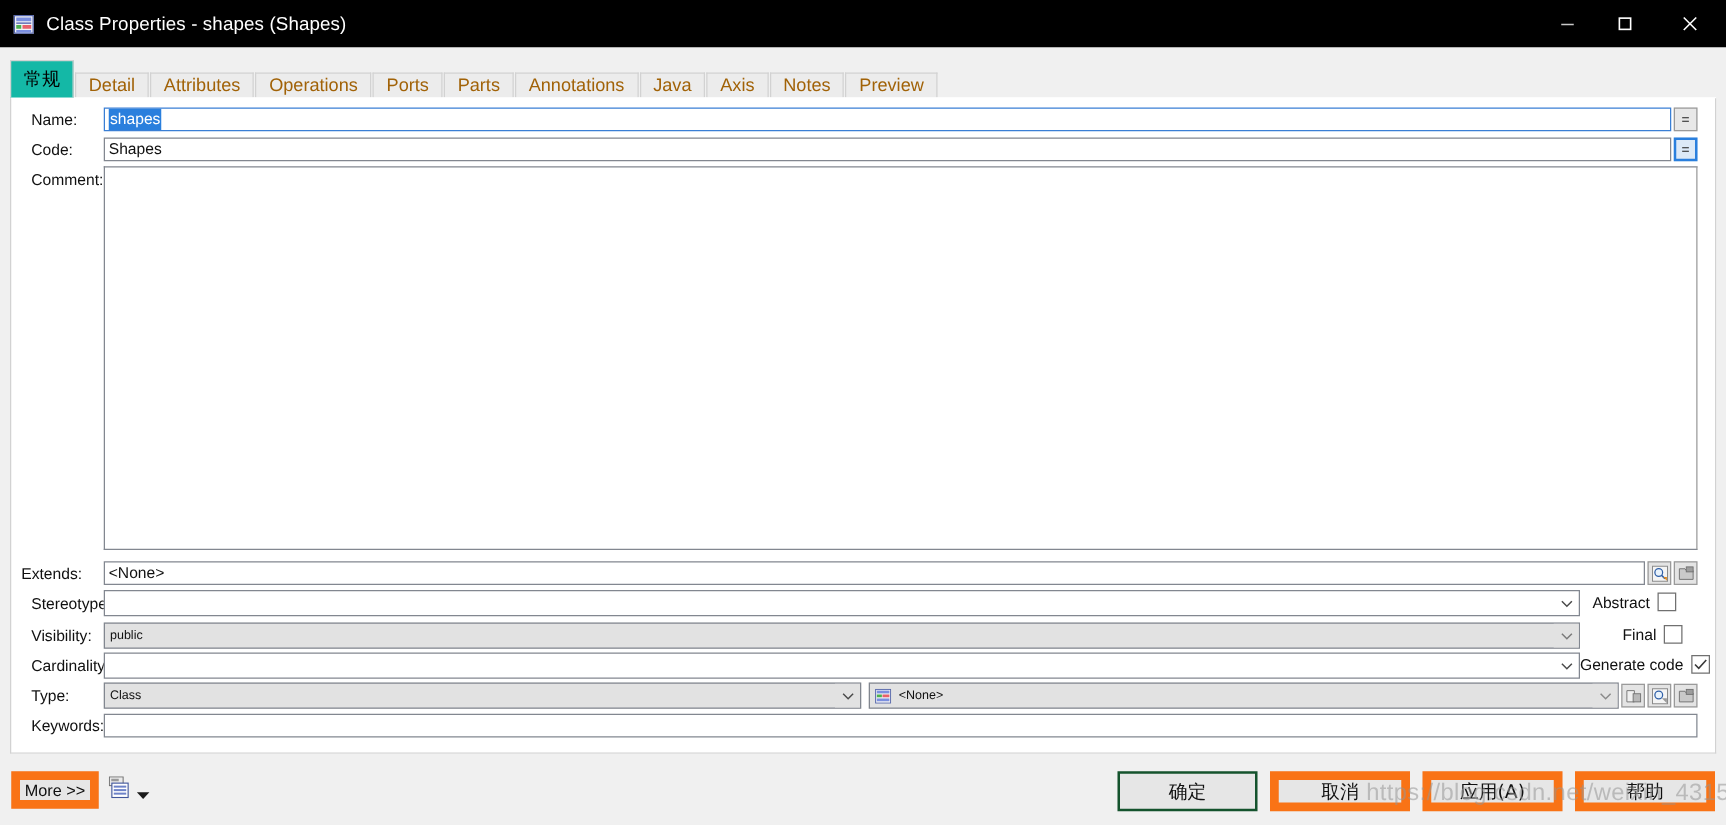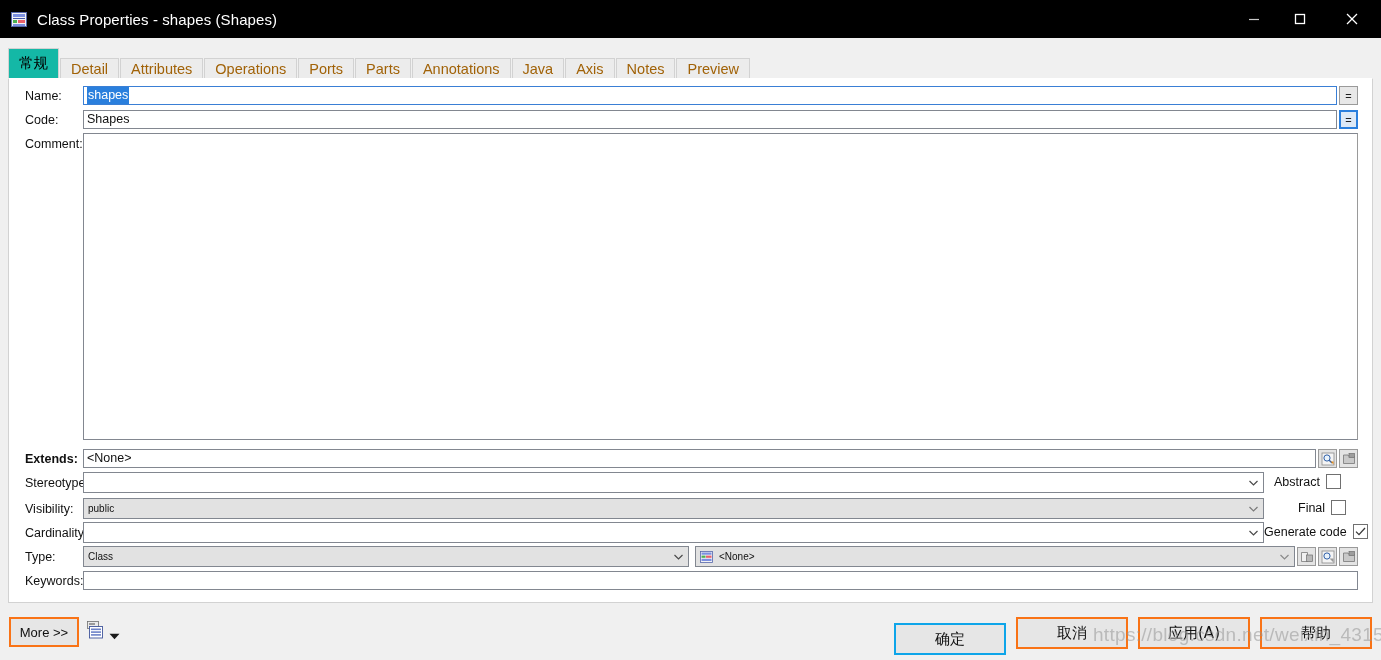--- a/index.html
+++ b/index.html
@@ -115,27 +115,27 @@
   .chk svg { display: block; }
 
   .tool-btn {
     position: absolute; width: 19px; height: 19px; background: #e4e4e4;
     border: 1px solid #9a9a9a; display: flex; align-items: center; justify-content: center;
   }
 
   
   .footer { position: absolute; left: 0; top: 603px; width: 1381px; height: 57px; background: #f0f0f0; }
   .btn {
-    position: absolute; background: #e6e6e6; border: 2px solid #f97316;
+    position: absolute; background: #e6e6e6; border: 7px solid #f97316;
     display: flex; align-items: center; justify-content: center;
     font-size: 14px; color: #101010;
     font-family: "Liberation Sans", "DejaVu Sans", sans-serif;
   }
   .btn.cjk { font-family: "DejaVu Sans", "Liberation Sans", sans-serif; font-size: 15px; }
-  .btn.default { border: 2px solid #0ea5e9; margin-top: 6px; }
+  .btn.default { border: 2px solid #14532d; }
   .btn.more { font-size: 13px; }
 
   .report-icon { position: absolute; width: 17px; height: 18px; }
   .dd-caret { position: absolute; }
 
   .watermark {
     position: absolute; left: 1093px; top: 624px;
     font-size: 19px; color: rgba(150,150,150,0.55);
     letter-spacing: .3px; white-space: nowrap; pointer-events: none;
     font-family: "Liberation Sans", "DejaVu Sans", sans-serif;
@@ -228,21 +228,21 @@
       <div class="tf" style="left:74px; top:31px; width:1254px;">
         <span>Shapes</span>
       </div>
       <div class="btn-sq focused" style="left:1330px; top:31px;">
         <span>=</span>
       </div>
 
       <span class="lbl" style="left:16px; top:58px;">Comment:</span>
       <div class="ta" style="left:74px; top:54px; width:1275px; height:307px;"></div>
 
-      <span class="lbl" style="left:16px; top:373px;font-weight:bold;">Extends:</span>
+      <span class="lbl" style="left:8px; top:373px;">Extends:</span>
       <div class="tf" style="left:74px; top:370px; width:1233px;">
         <span>&lt;None&gt;</span>
       </div>
       <div class="tool-btn" style="left:1309px; top:370px;">
         <svg width="14" height="14" viewBox="0 0 14 14">
           <rect x="1" y="1" width="12" height="12" fill="#f4f4f4" stroke="#8a8a8a" stroke-width="0.8"></rect>
           <circle cx="6" cy="6" r="3.1" fill="#e8f2fb" stroke="#2f5fa8" stroke-width="1"></circle>
           <line x1="8.2" y1="8.2" x2="11" y2="11" stroke="#2f5fa8" stroke-width="1.4"></line>
           <path d="M9.5 9.5 L12.5 9.5 L12.5 12.5 Z" fill="#e08a1e"></path>
         </svg>

